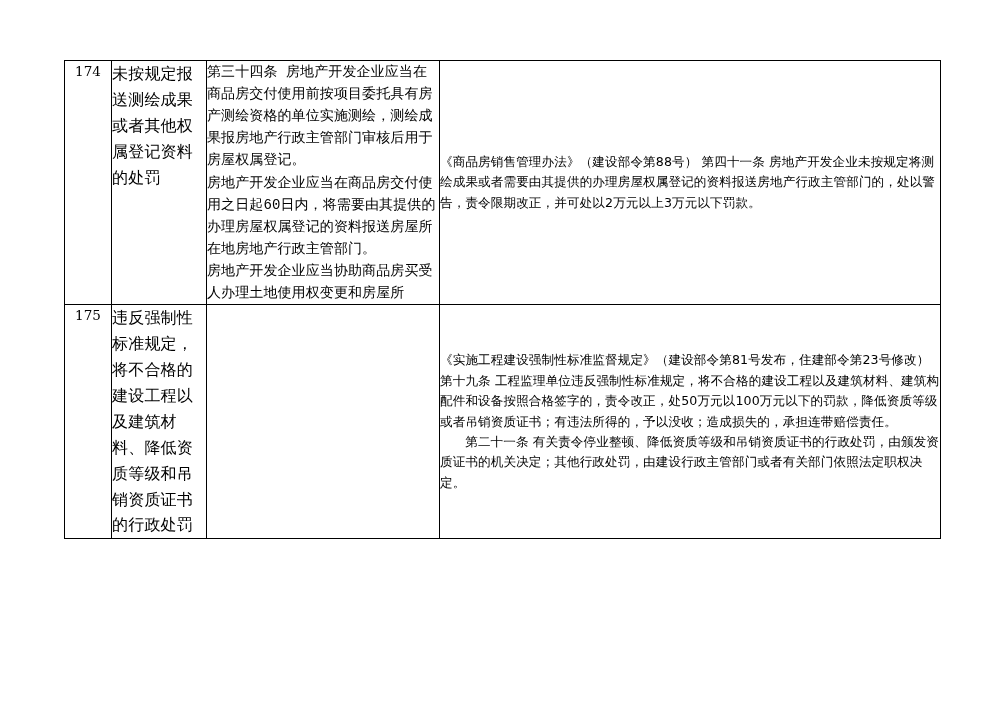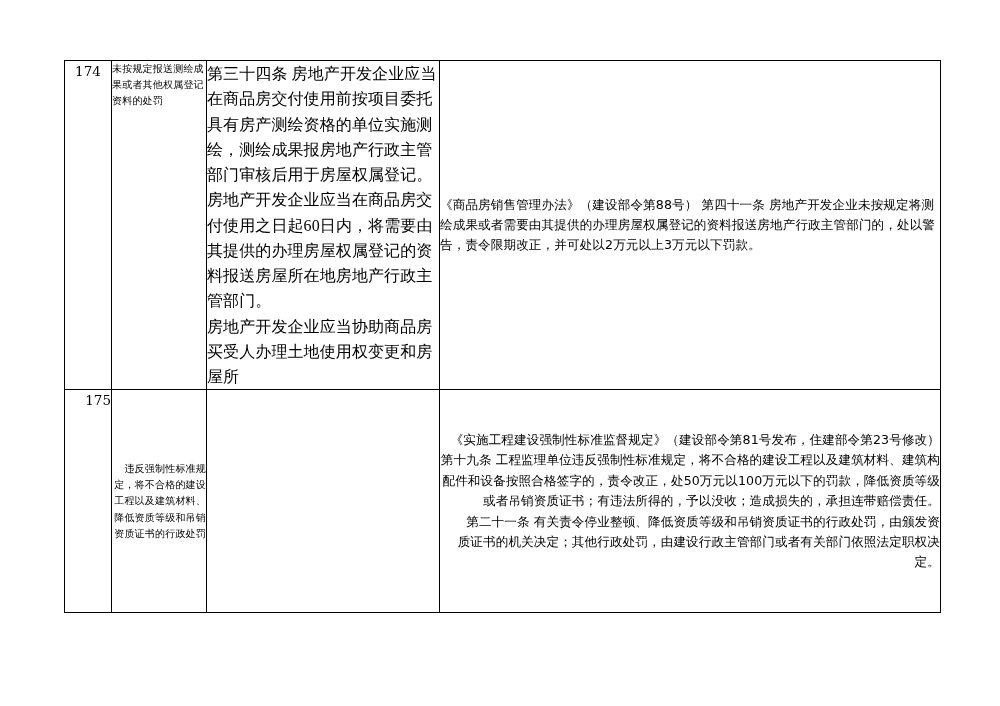--- a/index.html
+++ b/index.html
@@ -41,44 +41,44 @@
 
   .cell-num {
     text-align: center;
     vertical-align: middle;
     font-size: 13.5px;
     font-family: "DejaVu Serif", "Liberation Serif", serif;
     line-height: 1.5;
   }
   .cell-name {
     padding: 6px 7px 6px 8px;
-    font-size: 10px;
+    font-size: 16px;
     line-height: 1.62;
     font-family: "DejaVu Sans", "Liberation Sans", sans-serif;
     letter-spacing: 0.2px;
   }
   .cell-basis {
     padding: 8px 7px 6px 8px;
-    font-size: 16px;
+    font-size: 14px;
     line-height: 1.58;
-    font-family: Liberation Serif, serif;
+    font-family: Liberation Mono, monospace;
     overflow: hidden;
     letter-spacing: 0.1px;
   }
   .cell-desc {
     padding: 8px 10px 8px 10px;
     font-size: 12.6px;
     line-height: 1.62;
     font-family: "DejaVu Sans", "Liberation Sans", sans-serif;
     letter-spacing: 0.1px;
     margin-left: 41px;
   }
   .row-174 .cell-basis { height: 180px; }
   .row-174 .cell-num, .row-174 .cell-name, .row-174 .cell-desc { height: 180px; }
-  .row-175 td { height: 222px; text-align: right; }
+  .row-175 td { height: 222px; }
   .row-174 .cell-desc { vertical-align: middle; }
   .row-175 .cell-desc { vertical-align: middle; }
   .row-175 .cell-name { vertical-align: middle; }
   .para { margin: 0; }
   .para + .para { margin-top: 0; }
   .indent { text-indent: 2em; }
   .clip-bottom {
     position: relative;
   }
 </style>

